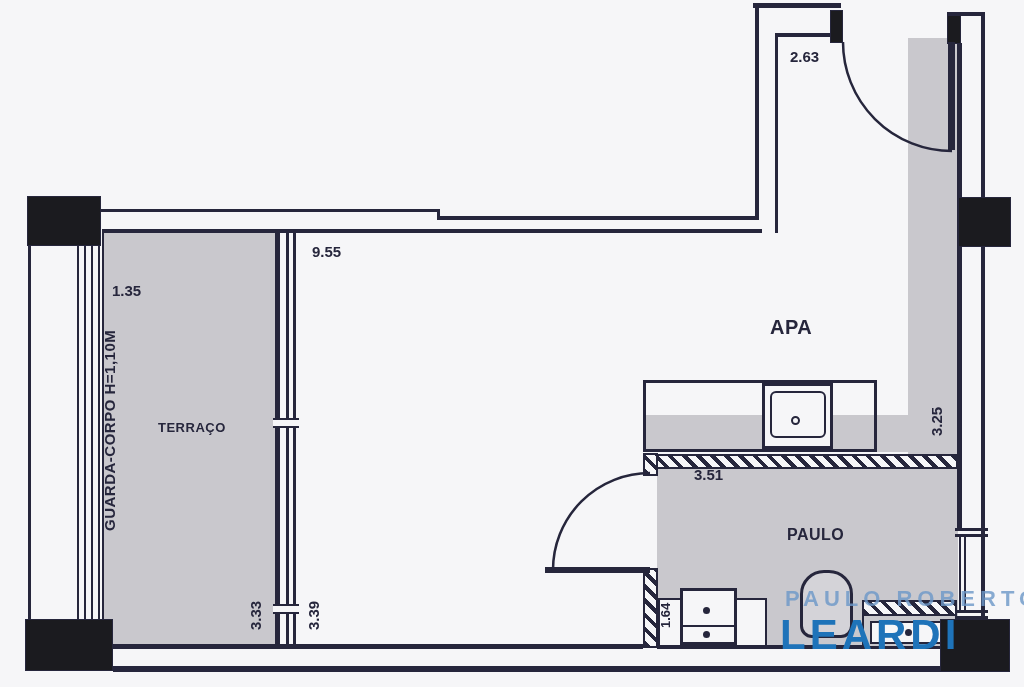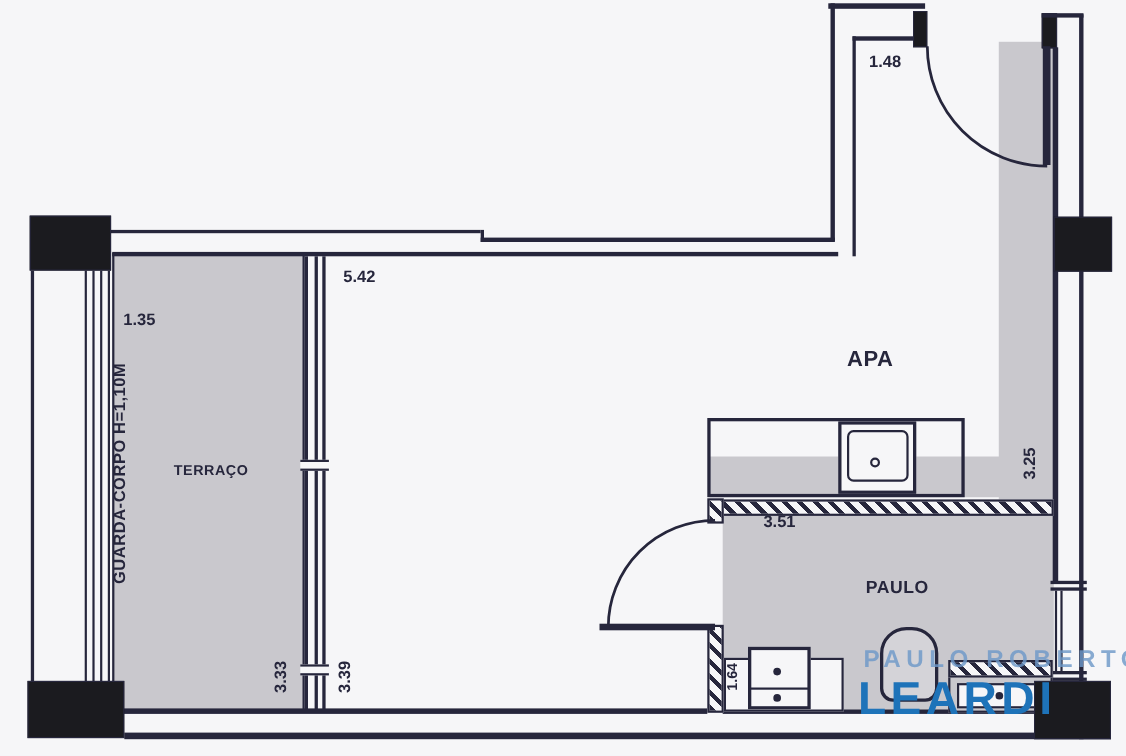--- a/index.html
+++ b/index.html
@@ -99,22 +99,22 @@
   <div class="blk" style="left:25px;top:619px;width:88px;height:52px;"></div>
   <div class="blk" style="left:958px;top:197px;width:53px;height:50px;"></div>
   <div class="blk" style="left:940px;top:619px;width:70px;height:53px;"></div>
 
   <div class="lbl" style="left:158px;top:420px;">TERRAÇO</div>
   <div class="lbl" style="left:770px;top:316px;font-size:20px;">APA</div>
   <div class="lbl" style="left:787px;top:526px;font-size:16px;">PAULO</div>
   <div class="lbl vtxt" style="left:101px;top:293px;height:275px;font-size:15px;">GUARDA-CORPO H=1,10M</div>
 
   <div class="dim" style="left:112px;top:237px;margin-top:45px;">1.35</div>
-  <div class="dim" style="left:312px;top:243px;">5.42</div>
-  <div class="dim" style="left:790px;top:48px;">1.48</div>
+  <div class="dim" style="left:312px;top:243px;">9.55</div>
+  <div class="dim" style="left:790px;top:48px;">2.63</div>
   <div class="dim vtxt" style="left:928px;top:400px;height:42px;">3.25</div>
   <div class="dim" style="left:694px;top:466px;">3.51</div>
   <div class="dim vtxt" style="left:247px;top:596px;height:38px;">3.33</div>
   <div class="dim vtxt" style="left:305px;top:596px;height:38px;">3.39</div>
   <div class="dim vtxt" style="left:658px;top:597px;height:36px;font-size:13px;">1.64</div>
 
   <div class="wm1">PAULO ROBERTO</div>
   <div class="wm2">LEARDI</div>
 
 </div>

